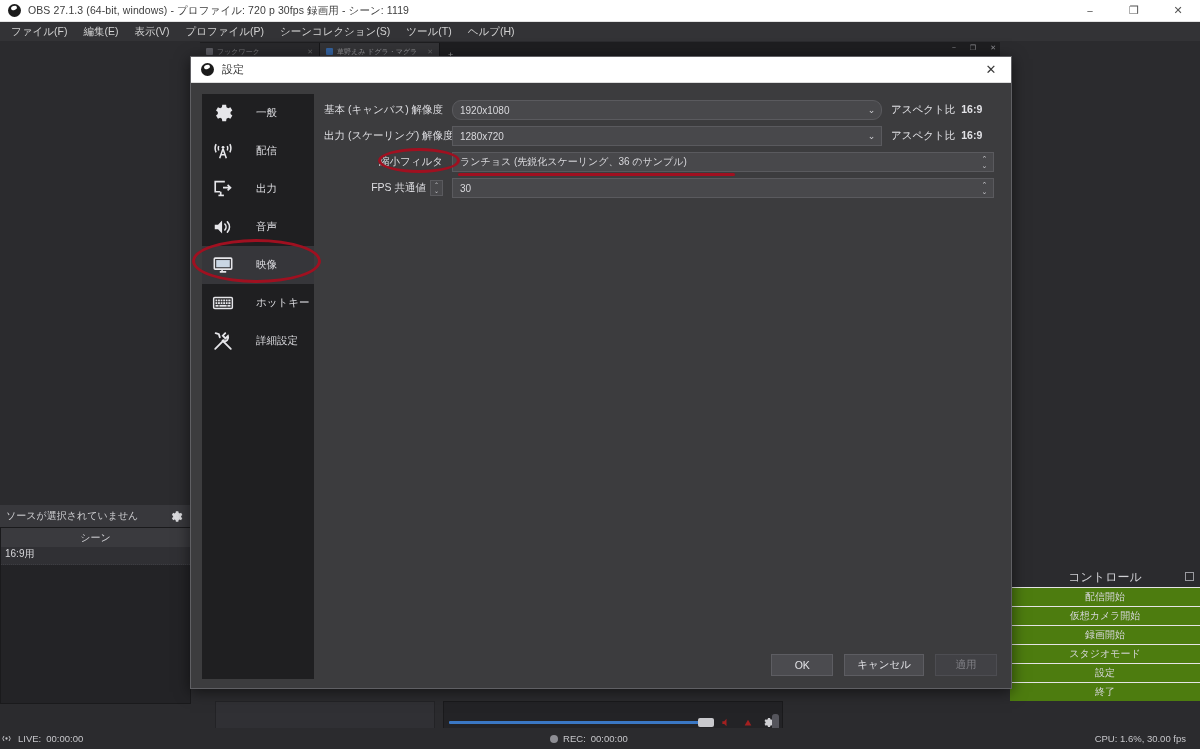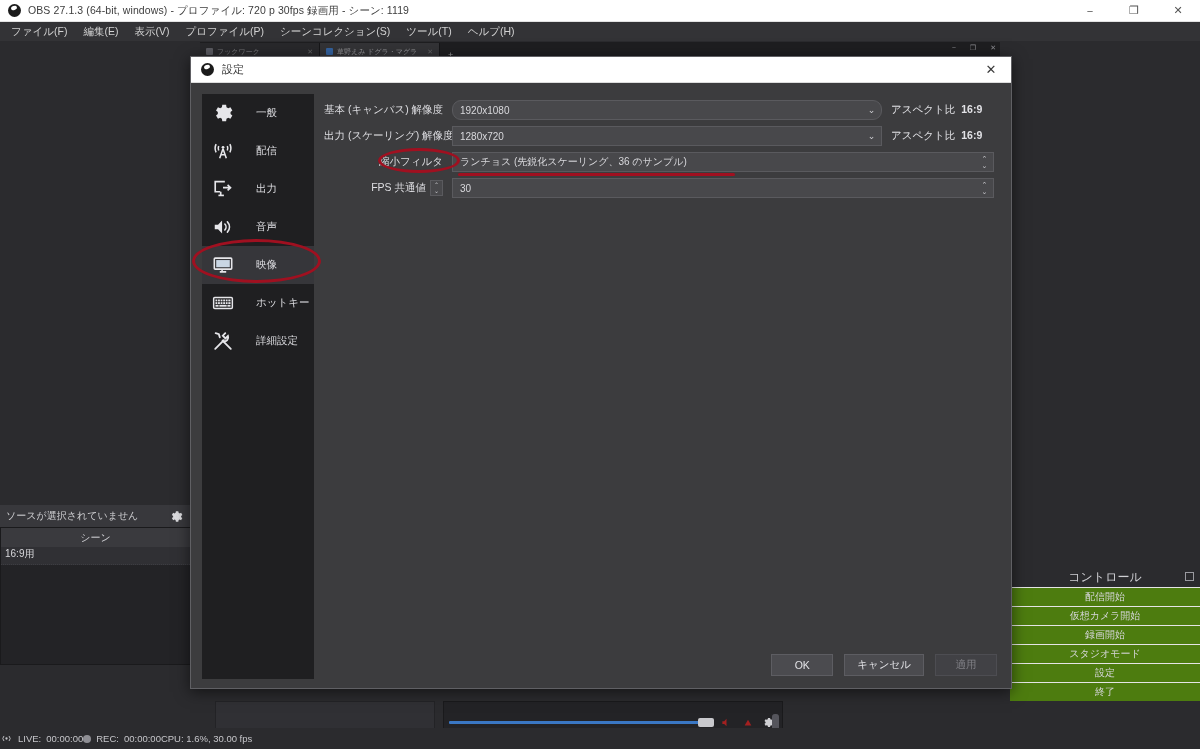--- a/index.html
+++ b/index.html
@@ -80,21 +80,21 @@
 
   
   .dock-sources-header {
     position: absolute; left: 0; top: 464px; width: 191px; height: 22px;
     background: #38383c; display: flex; align-items: center; padding: 0 6px;
   }
   .dock-sources-header .label { font-size: 10px; color: #cfcfd2; white-space: nowrap; }
   .gear-btn { margin-left: auto; width: 17px; height: 17px; display: flex; align-items: center; justify-content: center; }
 
   .dock-scenes {
-    position: absolute; left: 0; top: 486px; width: 191px; height: 138px;
+    position: absolute; left: 0; top: 486px; width: 191px; height: 177px;
     background: #232326; border: 1px solid #1a1a1c;
   }
   .dock-col-header {
     height: 19px; background: #3a3a3e; display: flex; align-items: center;
     justify-content: center; font-size: 10px; color: #cdcdd1;
   }
   .scene-row {
     height: 18px; display: flex; padding-left: 4px;
     font-size: 10px; color: #d8d8dc; background: #303034;
     border-bottom: 1px dotted #3d3d42;
@@ -155,21 +155,21 @@
   .ctrl-btn {
     height: 19px; display: flex; align-items: center; justify-content: center;
     font-size: 10px; color: #d6d6da; background: #4d7c0f;
     border-top: 1px solid #e5e5e5; position: relative;
   }
 
   
   .statusbar {
     position: absolute; left: 0; bottom: 0; width: 1200px; height: 21px;
     background: #2b2b2e; display: flex; align-items: center;
-    justify-content: flex-start; padding-right: 14px;
+    justify-content: space-between; gap: 16px; padding-right: 14px;
     font-size: 9.5px; color: #c6c6ca;
   }
   .st-item { display: flex; align-items: center; gap: 5px; }
   .st-dot {
     width: 8px; height: 8px; border-radius: 50%;
     background: #8e8e94; display: inline-block;
   }
 
   
   .dialog {

